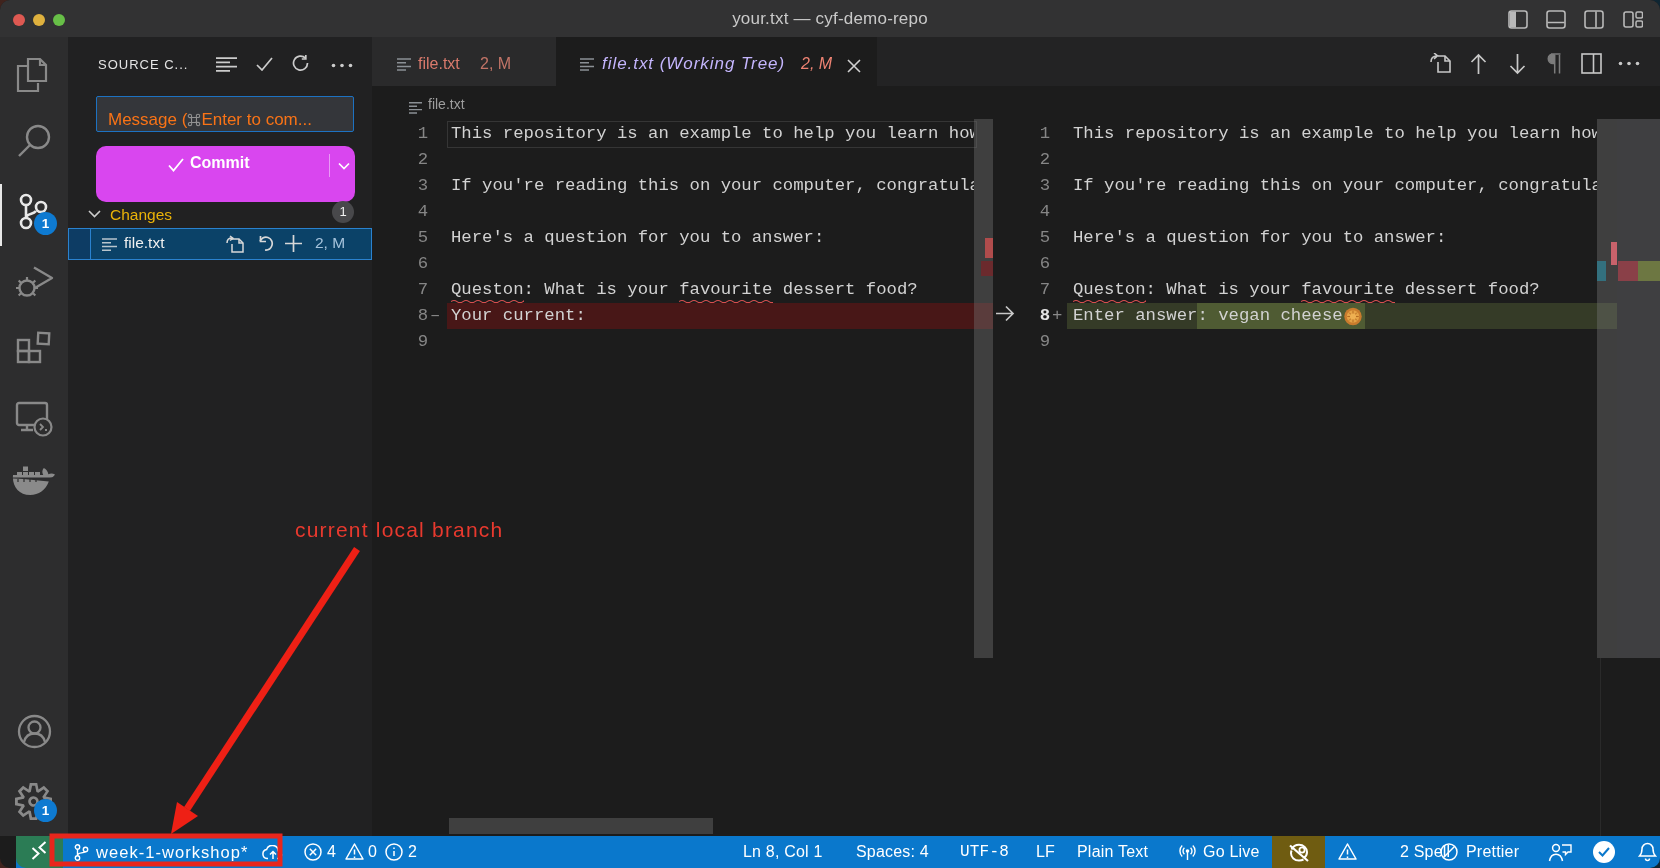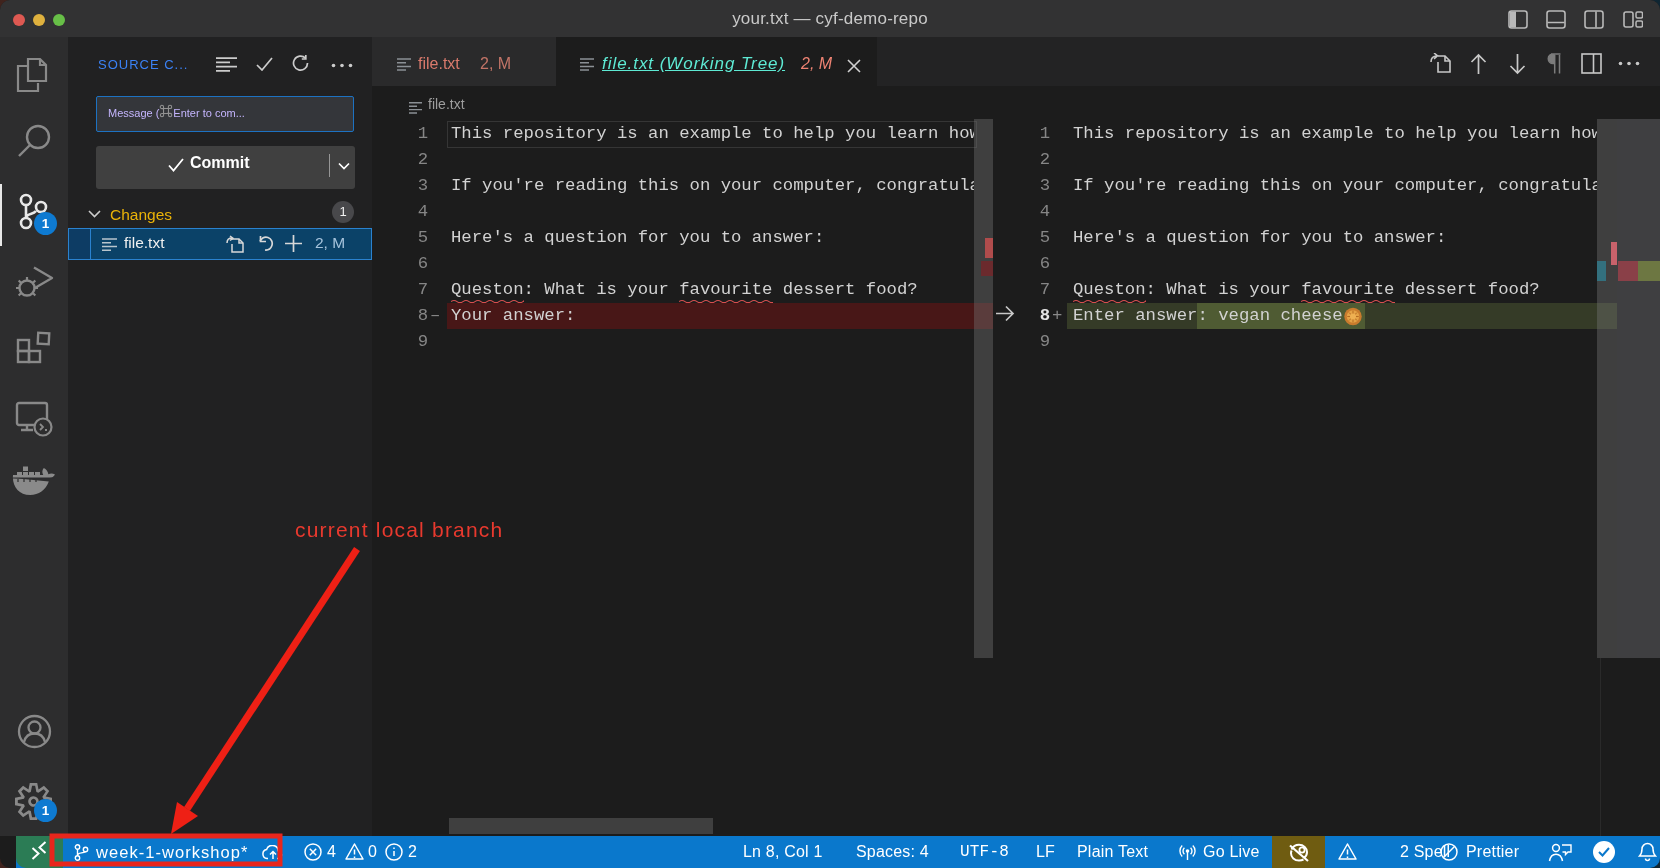--- a/index.html
+++ b/index.html
@@ -99,42 +99,42 @@
         <circle cx="17.5" cy="13.5" r="6" fill="none" stroke="#898989" stroke-width="2.3"></circle>
         <path d="M7 28c1.5-6 6-8.5 10.5-8.5S26.5 22 28 28" fill="none" stroke="#898989" stroke-width="2.3"></path>
       </svg>
   <svg class="ab" style="left:15px;top:746px;" width="37" height="37" viewBox="0 0 24 24">
         <path fill="#898989" d="M19.85 8.75l4.15.83v4.84l-4.15.83 2.35 3.52-3.43 3.43-3.52-2.35-.83 4.15H9.58l-.83-4.15-3.52 2.35-3.43-3.43 2.35-3.52L0 14.42V9.58l4.15-.83L1.8 5.23 5.23 1.8l3.52 2.35L9.58 0h4.84l.83 4.15 3.52-2.35 3.43 3.43zm-1.57 5.07l4-.81v-2l-4-.81-.54-1.3 2.29-3.43-1.43-1.43-3.43 2.29-1.3-.54-.81-4h-2l-.81 4-1.3.54-3.43-2.29-1.43 1.43L6.38 8.9l-.54 1.3-4 .81v2l4 .81.54 1.3-2.29 3.43 1.43 1.43 3.43-2.29 1.3.54.81 4h2l.81-4 1.3-.54 3.43 2.29 1.43-1.43-2.29-3.43zm-8.186-4.672A3.43 3.43 0 0 1 12 8.57 3.44 3.44 0 0 1 15.43 12a3.43 3.43 0 1 1-5.336-2.852zm.956 4.274c.281.188.612.288.95.288A1.7 1.7 0 0 0 13.71 12a1.71 1.71 0 1 0-2.66 1.422z"></path>
       </svg>
   <div class="ab" style="left:34px;top:762px;width:23px;height:23px;border-radius:50%;background:#0e7ad1;color:#fff;font-size:13.5px;font-weight:700;text-align:center;line-height:23px;">1</div>
 </div>
 
 <div class="ab" id="sidebar">
-  <div class="ab" style="left:30px;top:20px;font-size:13px;letter-spacing:1px;color:#3b82f6;">SOURCE C...</div>
+  <div class="ab" style="left:30px;top:20px;font-size:13px;letter-spacing:1px;color:#e5e5e5;">SOURCE C...</div>
   <svg class="ab" style="left:148px;top:20px;" width="21" height="15" viewBox="0 0 21 15">
         <path d="M0 1.2h21M0 5.4h14M0 9.6h21M0 13.8h14" stroke="#cccccc" stroke-width="1.7"></path>
       </svg>
   <svg class="ab" style="left:188px;top:20px;" width="17" height="14" viewBox="0 0 17 14">
         <path d="M1 8l5 5L16 1" fill="none" stroke="#cccccc" stroke-width="1.7"></path>
       </svg>
   <svg class="ab" style="left:224px;top:18px;" width="17" height="17" viewBox="0 0 17 17">
         <path d="M13.5 3.2A7 7 0 1 0 15.5 8" fill="none" stroke="#cccccc" stroke-width="1.7"></path>
         <path d="M13.8 0v4h-4" fill="none" stroke="#cccccc" stroke-width="1.7"></path>
       </svg>
   <svg class="ab" style="left:263px;top:26px;" width="22" height="5" viewBox="0 0 22 5">
         <circle cx="2.5" cy="2.5" r="1.8" fill="#cccccc"></circle>
         <circle cx="11" cy="2.5" r="1.8" fill="#cccccc"></circle>
         <circle cx="19.5" cy="2.5" r="1.8" fill="#cccccc"></circle>
       </svg>
   <div class="ab" style="left:28px;top:59px;width:256px;height:34px;background:#34363a;border:1.2px solid #1d72c2;border-radius:2px;">
-    <div class="ab" style="left:11px;top:7px;color:#c4b5fd;font-size:11px;">Message (<svg style="display:inline-block;vertical-align:-1.5px;" width="14" height="14" viewBox="0 0 16 16">
+    <div class="ab" style="left:11px;top:13px;color:#f97316;font-size:17px;">Message (<svg style="display:inline-block;vertical-align:-1.5px;" width="14" height="14" viewBox="0 0 16 16">
             <path d="M5.2 5.2V3.4A1.9 1.9 0 1 0 3.3 5.3H5.2zm5.6 0h1.8A1.9 1.9 0 1 0 10.7 3.3V5.2zm0 5.6v1.8a1.9 1.9 0 1 0 1.9-1.9H10.7zM5.2 10.8H3.4a1.9 1.9 0 1 0 1.9 1.9V10.8zm0-5.6h5.6v5.6H5.2z" fill="none" stroke="#929292" stroke-width="1.2"></path>
           </svg>Enter to com...</div>
   </div>
-  <div class="ab" style="left:28px;top:109px;width:259px;height:43px;background:#404040;border-radius:3px;">
+  <div class="ab" style="left:28px;top:109px;width:259px;height:56px;background:#d946ef;border-radius:10px;">
     <svg class="ab" style="left:72px;top:12px;" width="16" height="14" viewBox="0 0 16 14">
           <path d="M1 7.5l4.5 5L15 1" fill="none" stroke="#fff" stroke-width="1.8"></path>
         </svg>
     <div class="ab" style="left:94px;top:8px;color:#fff;font-size:16px;font-weight:700;">Commit</div>
     <div class="ab" style="left:233px;top:8px;width:1px;height:23px;background:rgba(255,255,255,.45);"></div>
     <svg class="ab" style="left:242px;top:16px;" width="12" height="8" viewBox="0 0 12 8">
           <path d="M1 1.5l5 5 5-5" fill="none" stroke="#fff" stroke-width="1.7"></path>
         </svg>
   </div>
   <div class="ab" style="left:0;top:163px;width:304px;height:34px;">
@@ -174,21 +174,21 @@
     <svg class="ab" style="left:25px;top:21px;" width="14" height="13" viewBox="0 0 14 13">
           <path d="M0 1h14M0 4.7h9M0 8.4h14M0 12.1h9" stroke="#8b9095" stroke-width="1.5"></path>
         </svg>
     <div class="ab" style="left:46px;top:18px;font-size:16px;color:#da7a6c;">file.txt</div>
     <div class="ab" style="left:108px;top:18px;font-size:16px;color:#c27467;">2, M</div>
   </div>
   <div class="ab" style="left:184px;top:0;width:321px;height:49px;background:#1c1c1c;">
     <svg class="ab" style="left:24px;top:21px;" width="14" height="13" viewBox="0 0 14 13">
           <path d="M0 1h14M0 4.7h9M0 8.4h14M0 12.1h9" stroke="#8b9095" stroke-width="1.5"></path>
         </svg>
-    <div class="ab" style="left:46px;top:17px;font-size:17px;color:#5eead4;font-style:italic;letter-spacing:.95px;text-decoration:underline;">file.txt (Working Tree)</div>
+    <div class="ab" style="left:46px;top:17px;font-size:17px;color:#c4b5fd;font-style:italic;letter-spacing:.95px;">file.txt (Working Tree)</div>
     <div class="ab" style="left:245px;top:18px;font-size:16px;color:#ef8373;font-style:italic;">2, M</div>
     <svg class="ab" style="left:291px;top:22px;" width="14" height="14" viewBox="0 0 14 14">
           <path d="M1 1l12 12M13 1L1 13" stroke="#cfcfcf" stroke-width="1.6"></path>
         </svg>
   </div>
 
   <svg class="ab" style="left:1058px;top:16px;" width="23" height="22" viewBox="0 0 23 22">
         <path d="M8 3h7l5 5v11H8V9" fill="none" stroke="#c8c8c8" stroke-width="1.6"></path>
         <path d="M15 3v5h5" fill="none" stroke="#c8c8c8" stroke-width="1.6"></path>
         <path d="M1 9c0-4 2-6 6-6M4 0l3.5 2.8L4 5.8" fill="none" stroke="#c8c8c8" stroke-width="1.6"></path>
@@ -230,21 +230,21 @@
   <div class="lnum" style="left:16px;top:214px;">6</div>
   <div class="lnum" style="left:16px;top:240px;">7</div>
   <div class="lnum" style="left:16px;top:266px;">8</div>
   <div class="lnum" style="left:16px;top:292px;">9</div>
   <div class="cline" style="left:58px;top:266px;color:#898989;">–</div>
 
   <div class="cline" style="left:79px;top:84px;width:523px;overflow:hidden;">This repository is an example to help you learn how to use git.</div>
   <div class="cline" style="left:79px;top:136px;width:523px;overflow:hidden;">If you're reading this on your computer, congratulations! You</div>
   <div class="cline" style="left:79px;top:188px;">Here's a question for you to answer:</div>
   <div class="cline" style="left:79px;top:240px;">Queston: What is your favourite dessert food?</div>
-  <div class="cline" style="left:79px;top:266px;">Your answer:</div>
+  <div class="cline" style="left:79px;top:266px;">Your current:</div>
 
   <svg class="squig" style="left:79px;top:261px;" width="73" height="5" viewBox="0 0 73 5">
         <path d="M0 3.6q3-2.2 6 0t6 0t6 0t6 0t6 0t6 0t6 0t6 0t6 0t6 0t6 0t6 0t6 0" fill="none" stroke="#d84f4f" stroke-width="1.15"></path>
       </svg>
   <svg class="squig" style="left:307px;top:261px;" width="94" height="5" viewBox="0 0 94 5">
         <path d="M0 3.6q3-2.2 6 0t6 0t6 0t6 0t6 0t6 0t6 0t6 0t6 0t6 0t6 0t6 0t6 0t6 0t6 0t6 0" fill="none" stroke="#d84f4f" stroke-width="1.15"></path>
       </svg>
 
   <div class="ab" style="left:602px;top:82px;width:19px;height:539px;background:rgba(121,121,121,.38);"></div>
   <div class="ab" style="left:613px;top:201px;width:8px;height:20px;background:rgba(205,80,80,.8);"></div>

